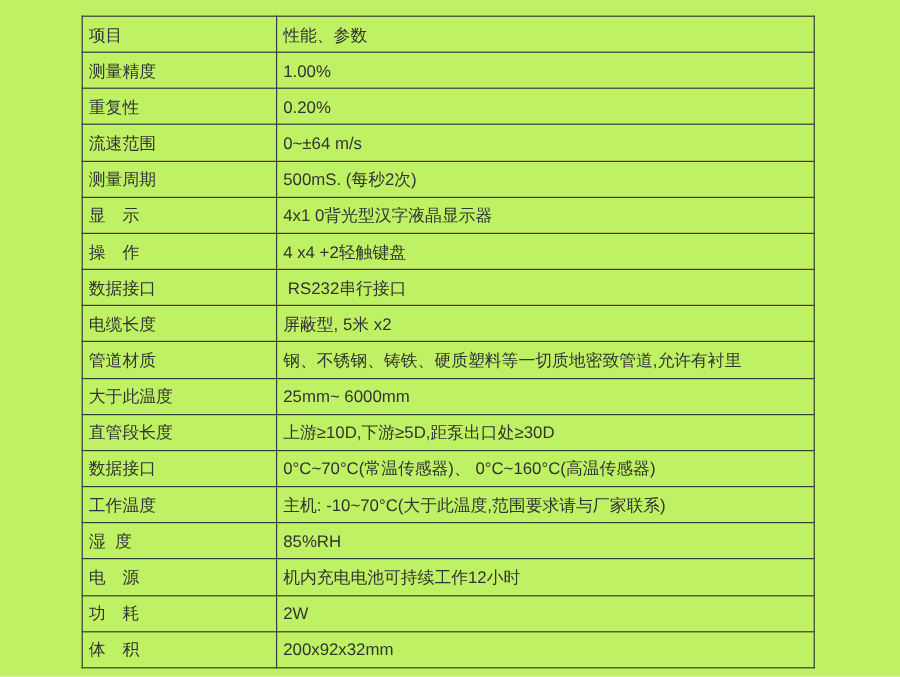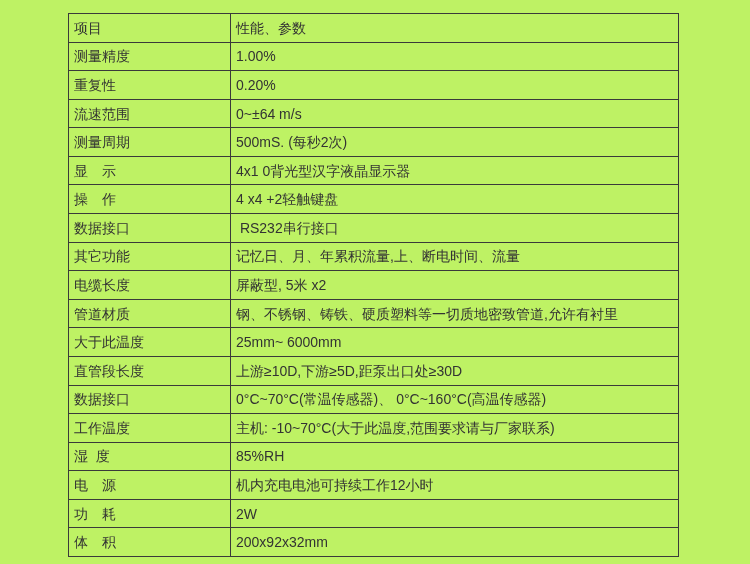--- a/index.html
+++ b/index.html
@@ -78,24 +78,20 @@
       </tr>
       <tr>
         <td>操　作</td>
         <td>4 x4 +2轻触键盘</td>
       </tr>
       <tr>
         <td>数据接口</td>
         <td> RS232串行接口</td>
       </tr>
       <tr>
-        <td>其它功能</td>
-        <td>记忆日、月、年累积流量,上、断电时间、流量</td>
-      </tr>
-      <tr>
         <td>电缆长度</td>
         <td>屏蔽型, 5米 x2</td>
       </tr>
       <tr>
         <td>管道材质</td>
         <td>钢、不锈钢、铸铁、硬质塑料等一切质地密致管道,允许有衬里</td>
       </tr>
       <tr>
         <td>大于此温度</td>
         <td>25mm~ 6000mm</td>

